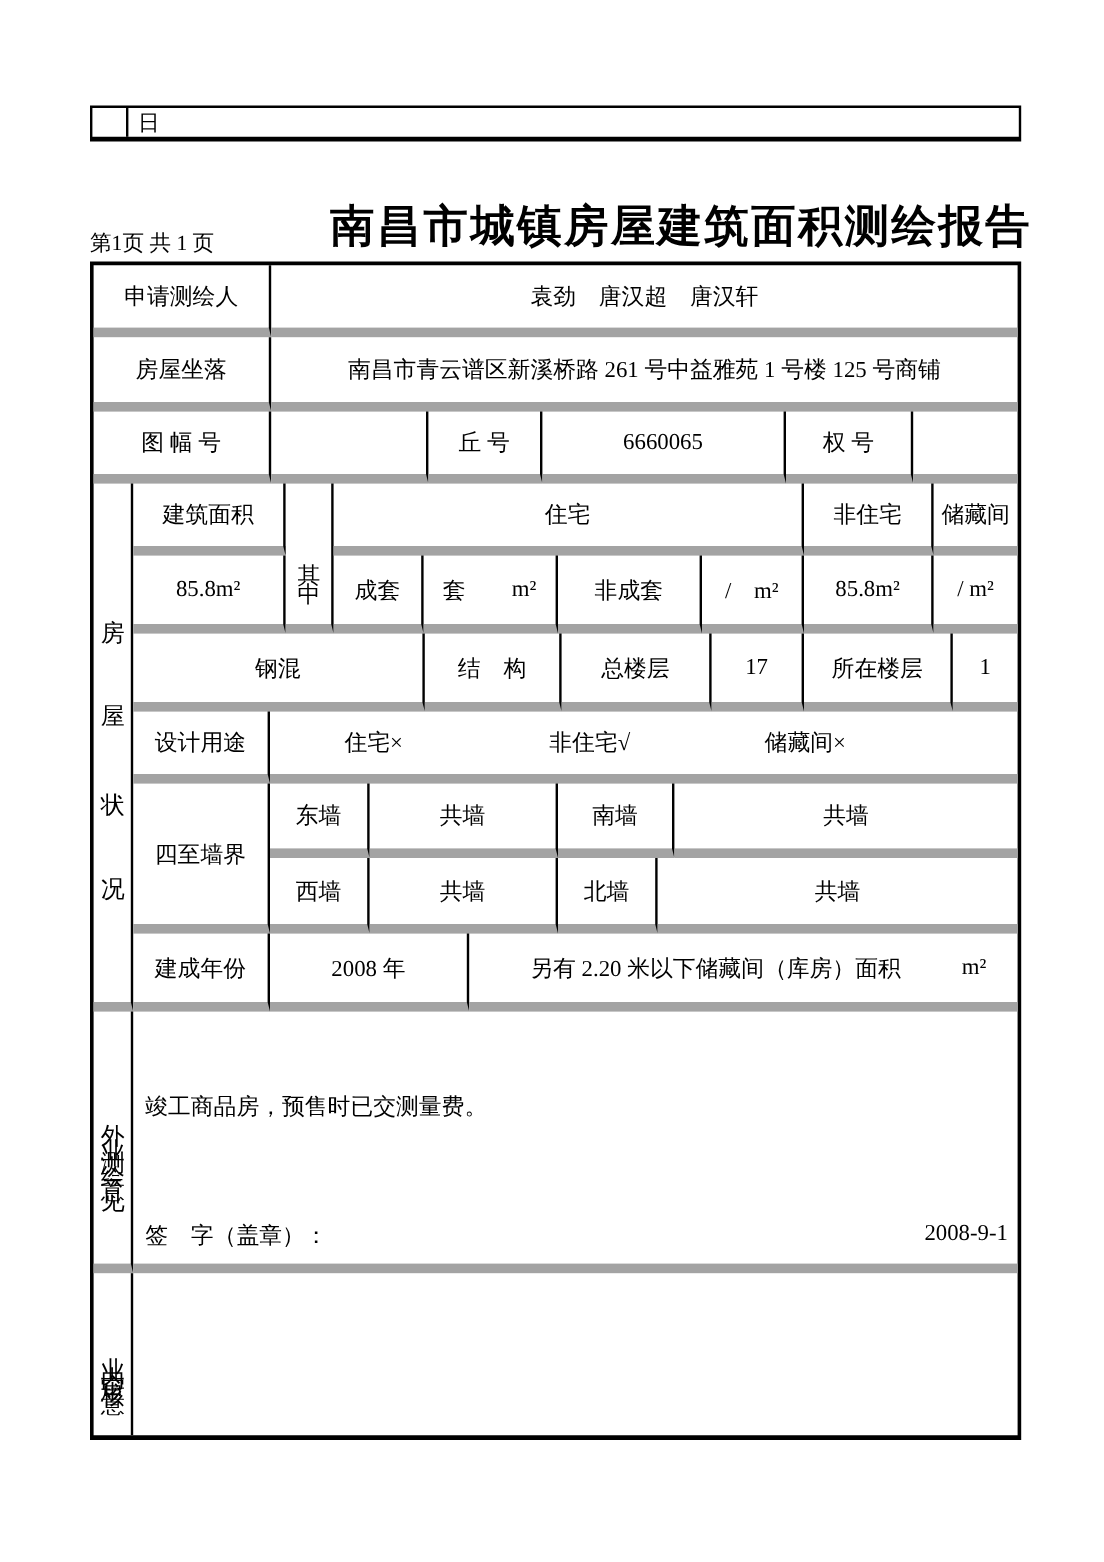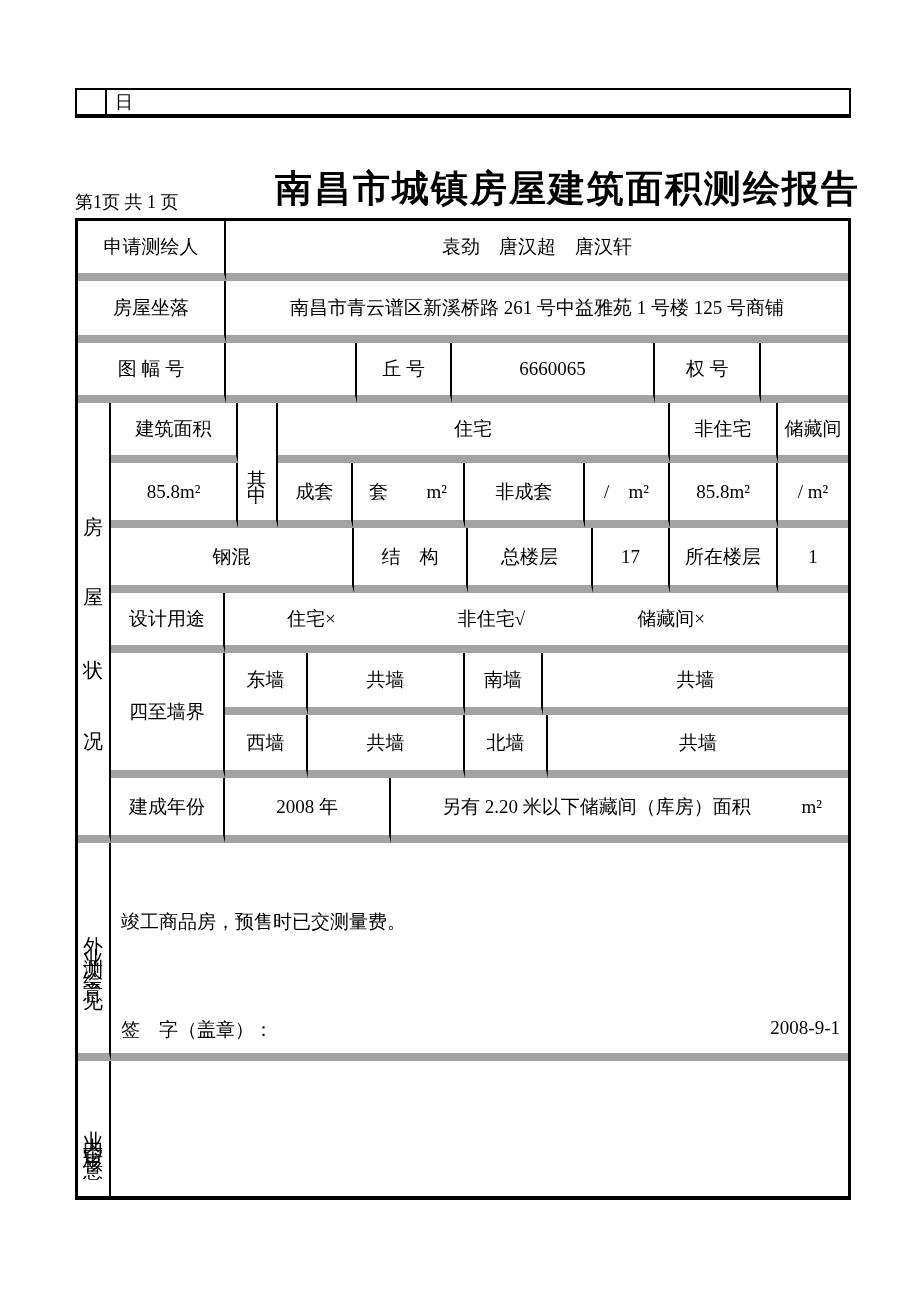--- a/index.html
+++ b/index.html
@@ -130,40 +130,40 @@
             <div class="c nr f1">/ m²</div>
           </div>
         </div>
       </div>
 
       <div class="r" style="height:65px">
         <div class="c" style="width:243px">钢混</div>
         <div class="c" style="width:114px">结　构</div>
         <div class="c" style="width:125px">总楼层</div>
         <div class="c" style="width:77px">17</div>
-        <div class="c" style="width:108px">所在楼层</div>
+        <div class="c" style="width:124px">所在楼层</div>
         <div class="c nr f1">1</div>
       </div>
 
       <div class="r" style="height:60px">
         <div class="c" style="width:114px">设计用途</div>
         <div class="c nr f1 use-cell">
           <span>住宅×</span>
           <span>非住宅√</span>
           <span>储藏间×</span>
         </div>
       </div>
 
       <div class="r" style="height:125px">
         <div class="c" style="width:114px">四至墙界</div>
         <div class="col f1">
           <div class="r" style="height:62px">
             <div class="c" style="width:83px">东墙</div>
             <div class="c" style="width:157px">共墙</div>
-            <div class="c" style="width:78px">南墙</div>
+            <div class="c" style="width:97px">南墙</div>
             <div class="c nr f1">共墙</div>
           </div>
           <div class="r f1">
             <div class="c" style="width:83px">西墙</div>
             <div class="c" style="width:157px">共墙</div>
             <div class="c" style="width:83px">北墙</div>
             <div class="c nr f1">共墙</div>
           </div>
         </div>
       </div>

